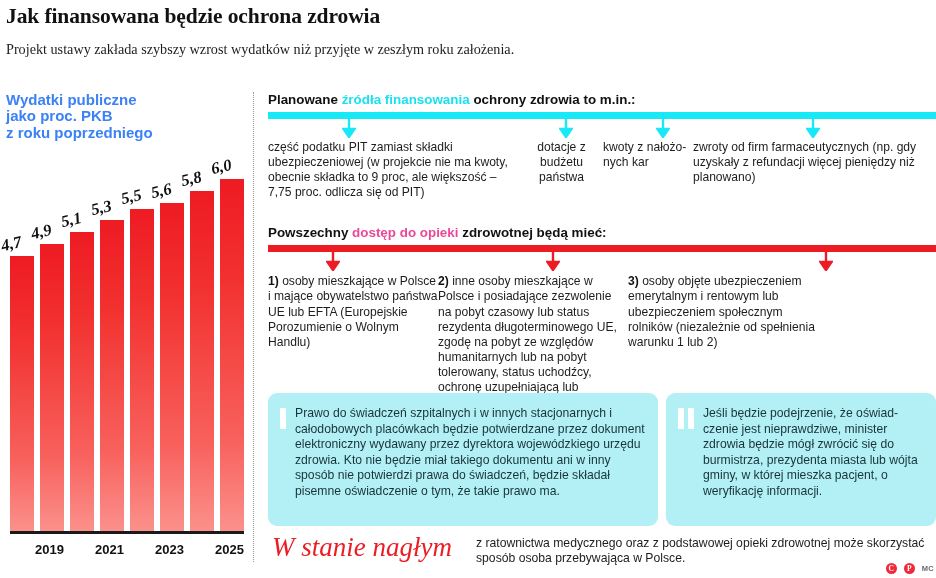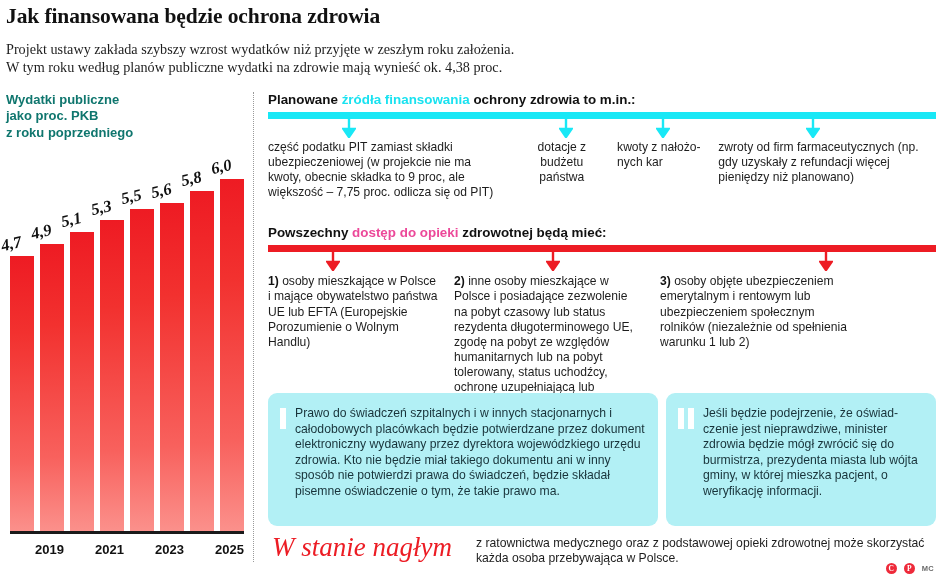--- a/index.html
+++ b/index.html
@@ -23,21 +23,21 @@
   .hdr-sub{
     position:absolute;left:6px;top:41px;width:790px;
     font-family:"Liberation Serif", serif;
     font-size:14.2px;line-height:17.5px;color:#1d1d1d;
   }
 
   
   .chart-wrap{position:absolute;left:0px;top:92px;width:250px;height:486px;}
   .chart-title{
     position:absolute;left:6px;top:0px;
-    font-weight:bold;font-size:13px;line-height:16.4px;color:#0f766e;
+    font-weight:bold;font-size:15px;line-height:16.4px;color:#3b82f6;
   }
   .bars{
     position:absolute;left:10px;bottom:46px;
     width:234px;height:385px;
     display:flex;align-items:flex-end;gap:6px;
   }
   .bar-col{flex:1 1 0;position:relative;height:100%;}
   .bar{
     position:absolute;left:0;right:0;bottom:0;
     background:linear-gradient(to bottom,#ee1b23 0%,#f2312f 28%,#f8615d 74%,#fb918c 100%);
@@ -74,21 +74,21 @@
   .hl-red{color:#ec4899;}
 
   .rule{position:relative;height:7px;margin-top:5px;}
   .rule.cyan{background:#19e8f6;}
   .rule.red{background:#ed1c24;}
 
   .arrowrow{position:relative;height:20px;}
   .arr{position:absolute;top:0;width:14px;height:19px;}
   .arr svg{display:block;}
 
-  .cols{display:flex;gap:16px;}
+  .cols{display:flex;}
   .col-txt{
     font-size:12.1px;line-height:15.1px;color:#1d1d1d;
   }
   .col-txt b{font-weight:bold;color:#111;}
 
   
   .fund{margin-top:1px;}
   .fund .c1{width:252px;}
   .fund .c2{width:83px;text-align:center;}
   .fund .c3{width:90px;}
@@ -145,21 +145,20 @@
   .mc{font-size:7.5px;color:#6b6b6b;font-weight:bold;letter-spacing:0.3px;}
 </style>
 </head>
 <body>
 
 <div class="page">
 
   <div class="hdr-title">Jak finansowana będzie ochrona zdrowia</div>
   <div class="hdr-sub">
     <div>Projekt ustawy zakłada szybszy wzrost wydatków niż przyjęte w zeszłym roku założenia.</div>
-    <div>W tym roku według planów publiczne wydatki na zdrowie mają wynieść ok. 4,38 proc.</div>
   </div>
 
   <div class="chart-wrap">
     <div class="chart-title">
       <div>Wydatki publiczne</div>
       <div>jako proc. PKB</div>
       <div>z roku poprzedniego</div>
     </div>
     <div class="bars" id="bars">
         <div class="bar-col">
@@ -280,21 +279,21 @@
       <span class="qmark">
           <i></i>
           <i></i>
         </span>
       <span class="qtext">Jeśli będzie podejrzenie, że oświad­czenie jest nieprawdziwe, minister zdrowia będzie mógł zwrócić się do burmistrza, prezydenta miasta lub wójta gminy, w której mieszka pacjent, o weryfikację informacji.</span>
     </div>
   </div>
 
   <div class="bottom">
     <div class="bigred">W stanie nagłym</div>
-    <div class="btxt">z ratownictwa medycznego oraz z podstawowej opieki zdrowotnej może skorzystać każda osoba przebywająca w Polsce.</div>
+    <div class="btxt">z ratownictwa medycznego oraz z podstawowej opieki zdrowotnej może skorzystać sposób osoba przebywająca w Polsce.</div>
     <div class="credits">
       <span class="cmark">C</span>
       <span class="cmark">P</span>
       <span class="mc">MC</span>
     </div>
   </div>
 
 </div>
 
 </body></html>

